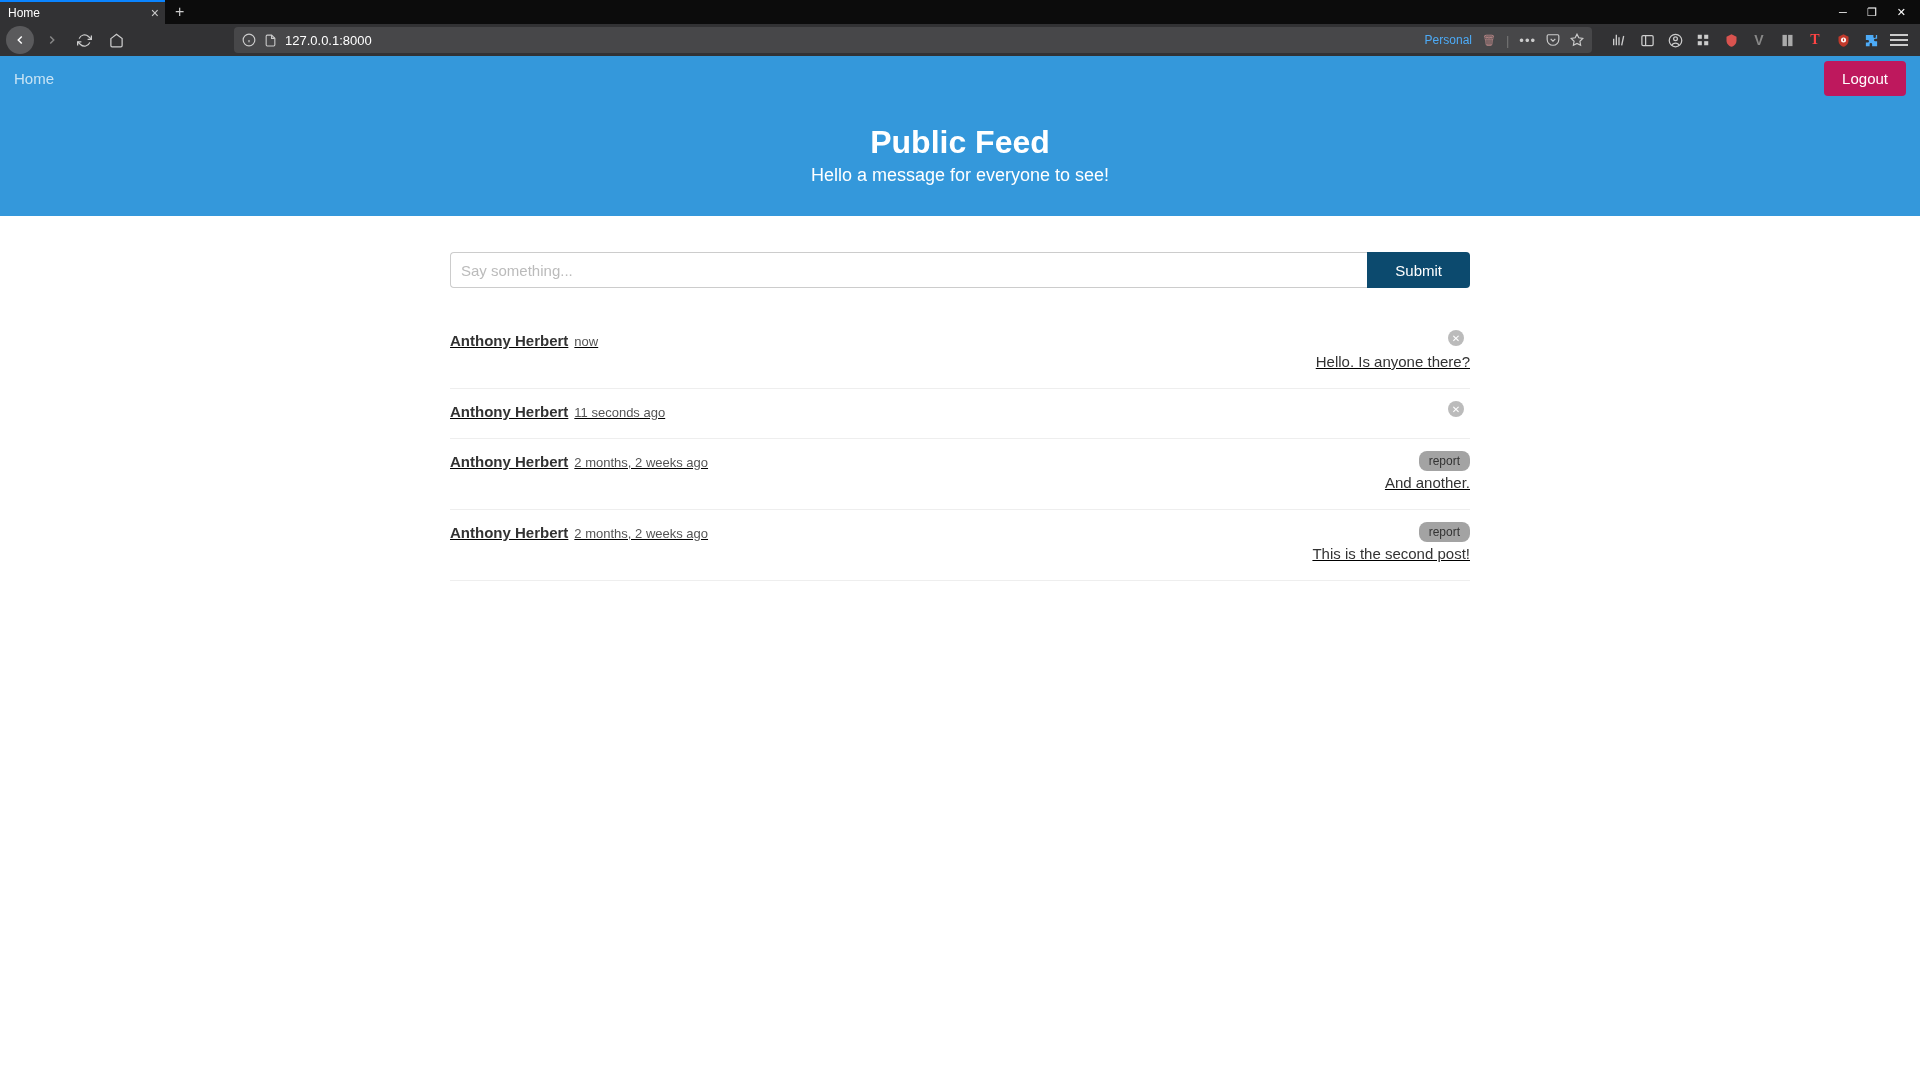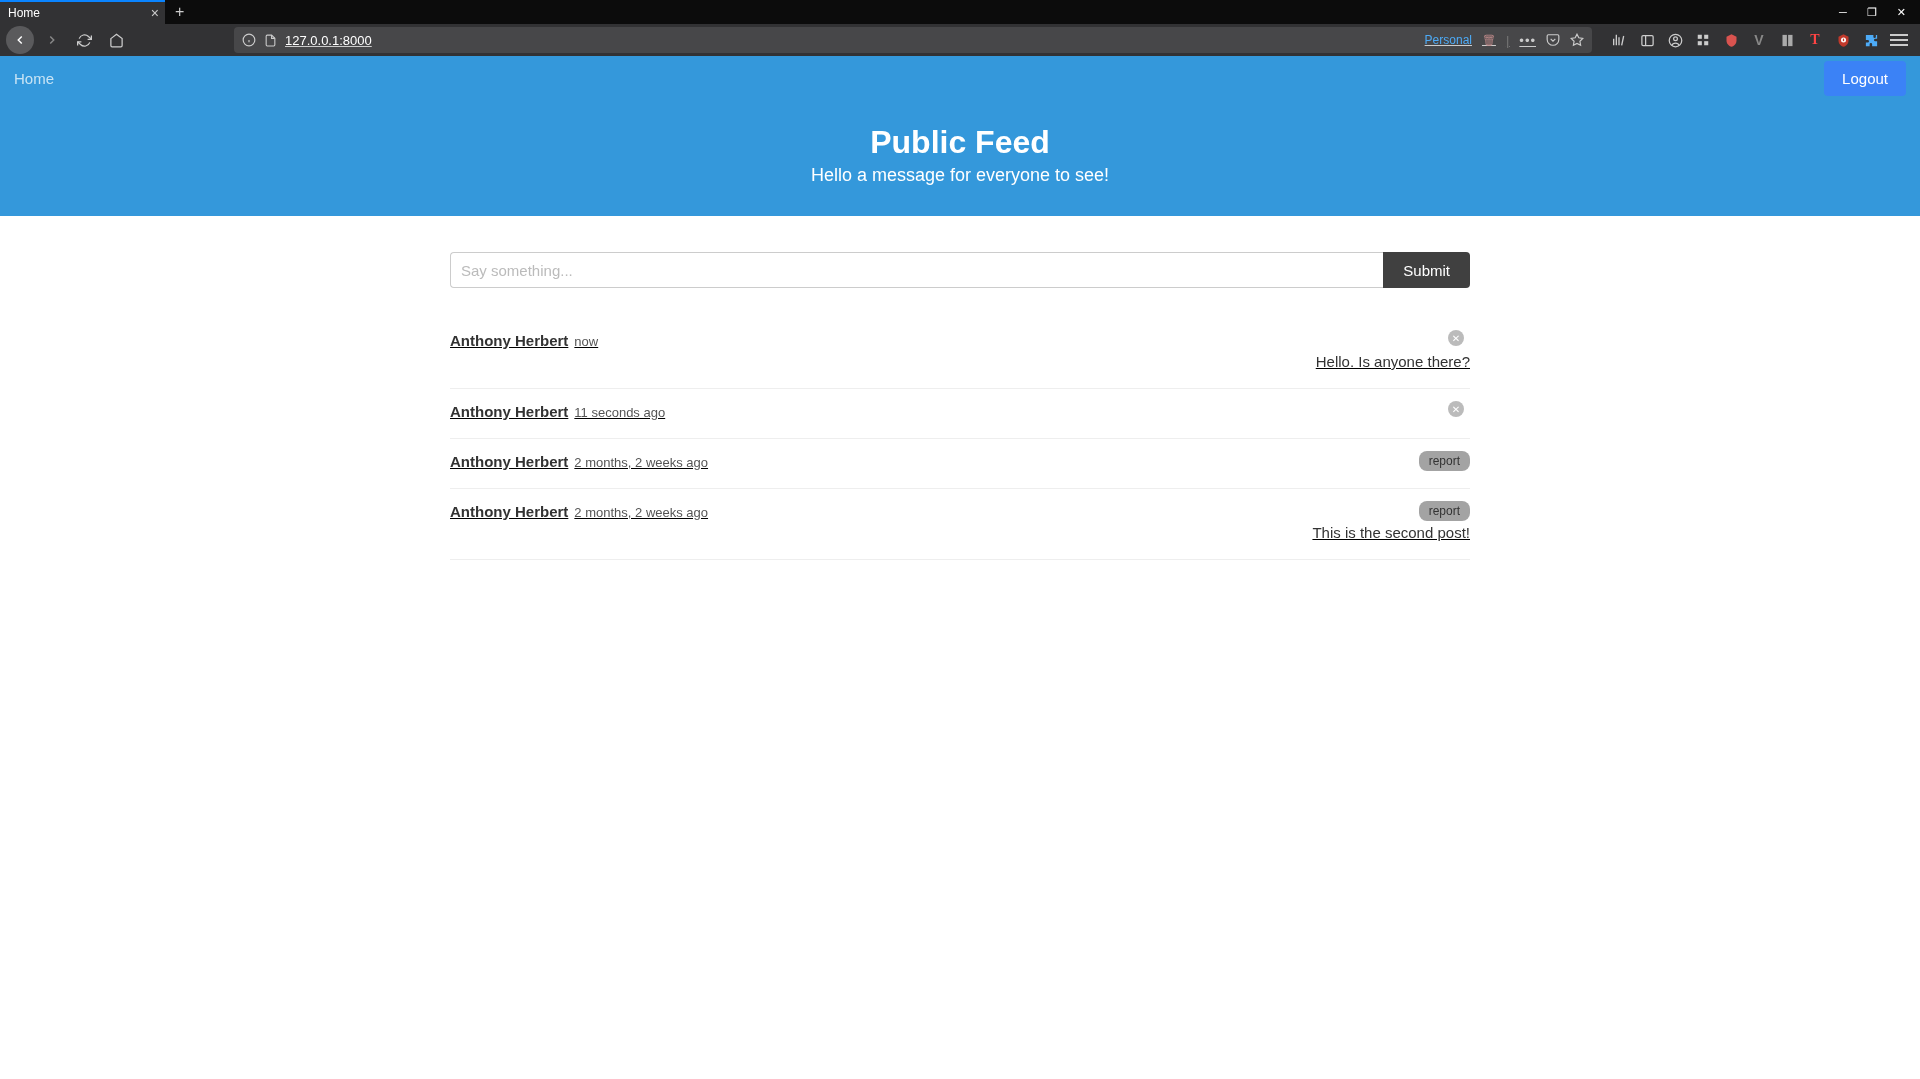--- a/index.html
+++ b/index.html
@@ -85,21 +85,20 @@
       height: 26px;
       background: #474749;
       border-radius: 4px;
       margin: 0 8px 0 100px;
       display: flex;
       align-items: center;
       padding: 12px 8px;
       gap: 8px;
       color: #ccc;
       font-size: 13px;
-      text-decoration: underline;
     }
     .urlbar-icons-left { display: flex; gap: 8px; align-items: center; }
     .url-text { flex: 1; color: #fff; }
     .urlbar-right { display: flex; gap: 10px; align-items: center; }
     .personal-label { color: #4dabf7; font-size: 12px; }
     .trash-icon { color: #b88; font-size: 11px; }
     
     .toolbar-right {
       display: flex;
       gap: 10px;
@@ -146,21 +145,21 @@
       align-items: center;
       padding: 0 14px;
     }
     .nav-home {
       color: #c8e4f5;
       font-size: 15px;
       cursor: pointer;
     }
     .logout-btn {
       margin-left: auto;
-      background: #3b82f6;
+      background: #be185d;
       color: #fff;
       border: none;
       padding: 9px 18px;
       font-size: 15px;
       border-radius: 4px;
       cursor: pointer;
     }
     
     .hero {
       background: #3498db;
@@ -193,24 +192,24 @@
       height: 36px;
       border: 1px solid #ccc;
       border-right: none;
       border-radius: 4px 0 0 4px;
       padding: 0 10px;
       font-size: 15px;
       outline: none;
     }
     .compose input::placeholder { color: #bbb; }
     .submit-btn {
-      background: #404040;
+      background: #0c4a6e;
       color: #fff;
       border: none;
-      padding: 0 20px;
+      padding: 0 28px;
       font-size: 15px;
       border-radius: 0 4px 4px 0;
       cursor: pointer;
     }
     
     .post {
       padding: 14px 0 18px 0;
       border-bottom: 1px solid #eee;
       position: relative;
       text-decoration: underline;
@@ -436,20 +435,21 @@
             <span class="author">Anthony Herbert</span>
             <span class="timestamp">11 seconds ago</span>
           </div>
           <div class="delete-icon">✕</div>
         </div>
         <div class="post">
           <div class="post-header">
             <span class="author">Anthony Herbert</span>
             <span class="timestamp">2 months, 2 weeks ago</span>
           </div>
+          <div class="content">And another.</div>
           <button class="report-btn">report</button>
         </div>
         <div class="post">
           <div class="post-header">
             <span class="author">Anthony Herbert</span>
             <span class="timestamp">2 months, 2 weeks ago</span>
           </div>
           <div class="content">This is the second post!</div>
           <button class="report-btn">report</button>
         </div>

